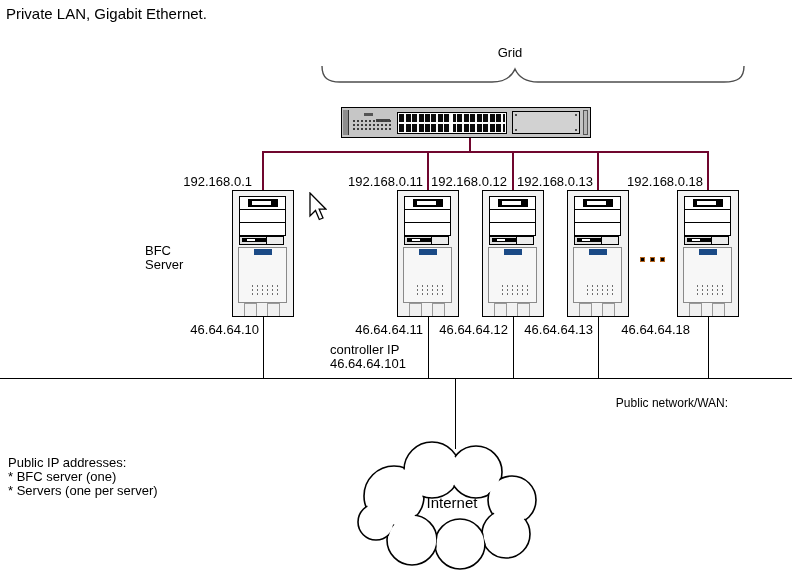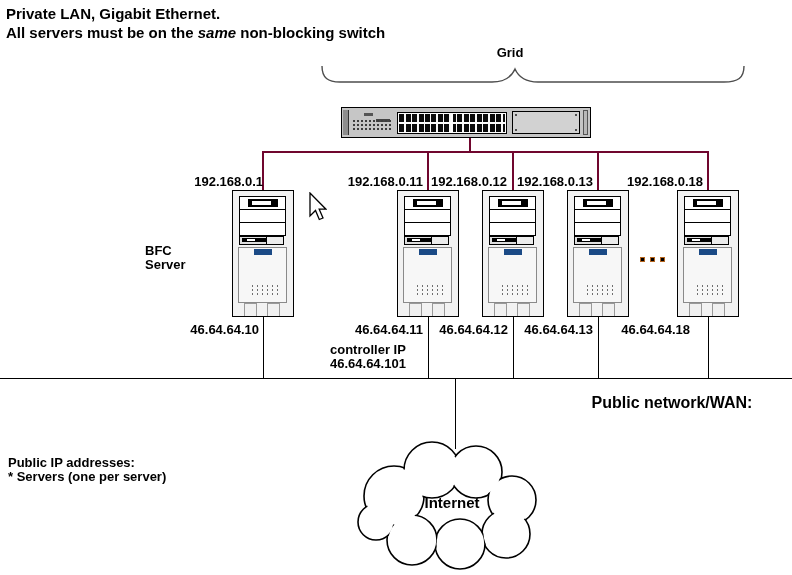--- a/index.html
+++ b/index.html
@@ -1,17 +1,17 @@
 <!DOCTYPE html>
 <html><head>
 <meta charset="utf-8">
 <style>
   html,body{margin:0;padding:0;background:#fff;}
   .canvas{position:relative;width:792px;height:575px;background:#fff;overflow:hidden;
-          font-family:"Liberation Sans",sans-serif;color:#000;font-weight:bold;}
+          font-family:"Liberation Sans",sans-serif;color:#000;}
 
   
   .header{position:absolute;left:6px;top:4px;font-size:15px;line-height:19px;white-space:nowrap;}
   .italic{font-style:italic;}
 
   
   .grid-label{position:absolute;left:480px;top:45px;width:60px;text-align:center;font-size:13px;}
   .brace{position:absolute;left:318px;top:63px;}
 
   
@@ -66,50 +66,49 @@
   
   .blk{position:absolute;background:#000;}
   .pub-line{left:0;top:378px;width:792px;height:1px;}
   .pub-drop{width:1px;top:316px;height:62px;}
   .pd1{left:263px;} .pd2{left:428px;} .pd3{left:513px;} .pd4{left:598px;} .pd5{left:708px;}
   .gw-line{left:455px;top:379px;width:1px;height:70px;}
 
   
   .lbl{position:absolute;font-size:13px;white-space:nowrap;}
   .lan-ip{top:174px;text-align:right;}
-  .li1{left:189px;width:74px;} .li2{left:345px;width:78px;} .li3{left:430px;width:78px;text-align:center;}
+  .li1{left:178px;width:74px;} .li2{left:345px;width:78px;} .li3{left:430px;width:78px;text-align:center;}
   .li4{left:515px;width:78px;} .li5{left:625px;width:78px;}
   .pub-ip{top:322px;text-align:right;}
   .pi1{left:185px;width:74px;} .pi2{left:345px;width:78px;} .pi3{left:430px;width:78px;}
   .pi4{left:515px;width:78px;} .pi5{left:612px;width:78px;}
   .bfc{left:145px;top:244px;width:60px;text-align:left;line-height:14px;}
   .controller{left:330px;top:343px;width:116px;text-align:left;line-height:14px;}
   .gateway{left:360px;top:402px;width:88px;text-align:right;line-height:14px;}
-  .wan{position:absolute;left:552px;top:394px;width:240px;text-align:center;font-size:16px;line-height:18px;}
+  .wan{position:absolute;left:552px;top:394px;width:240px;text-align:center;font-size:12px;line-height:18px;}
   .notes{position:absolute;left:8px;top:456px;font-size:13px;line-height:14px;white-space:nowrap;}
   .notes sup{font-size:9px;}
   .internet-label{position:absolute;left:412px;top:494px;width:80px;text-align:center;font-size:15px;}
 
   
   .dots{position:absolute;left:640px;top:257px;width:30px;height:6px;}
   .dot{position:absolute;top:0;width:3px;height:3px;background:#000;border:1px solid #b4641e;}
   .d1{left:0;} .d2{left:10px;} .d3{left:20px;}
 
   
   .cloud{position:absolute;left:350px;top:432px;}
   .cursor{position:absolute;left:308px;top:192px;}
 </style>
 </head>
 <body>
 
 <div class="canvas">
 
   <div class="header">
     <div>Private LAN, Gigabit Ethernet.</div>
-    <div><span>All servers must be on the </span><span class="italic">same</span><span> non-blocking switch</span></div>
   </div>
 
   <div class="grid-label">Grid</div>
   <svg class="brace" width="432" height="24" viewBox="0 0 432 24">
     <path d="M4,3 C4,15 10,19 22,19 L174,19 C186,19 193,15 197,6 C201,15 208,19 220,19 L406,19 C420,19 426,15 426,3" fill="none" stroke="#4d4d4d" stroke-width="1.4"></path>
   </svg>
 
   <div class="switch">
     <div class="sw-ear"></div>
     <div class="sw-dash1"></div>
@@ -268,20 +267,21 @@
     <div>46.64.64.101</div>
   </div>
 
 
   <div class="wan">
     <div>Public network/WAN:</div>
   </div>
 
   <div class="notes">
     <div>Public IP addresses:</div>
+    <div>* BFC server (one)</div>
     <div>* Servers (one per server)</div>
   </div>
 
   <svg class="cloud" width="204" height="143" viewBox="0 0 204 143">
     <g stroke="#000" stroke-width="1.6" fill="#fff">
       <circle cx="44" cy="64" r="30"></circle>
       <circle cx="82" cy="38" r="28"></circle>
       <circle cx="126" cy="40" r="26"></circle>
       <circle cx="162" cy="68" r="24"></circle>
       <circle cx="156" cy="102" r="24"></circle>

